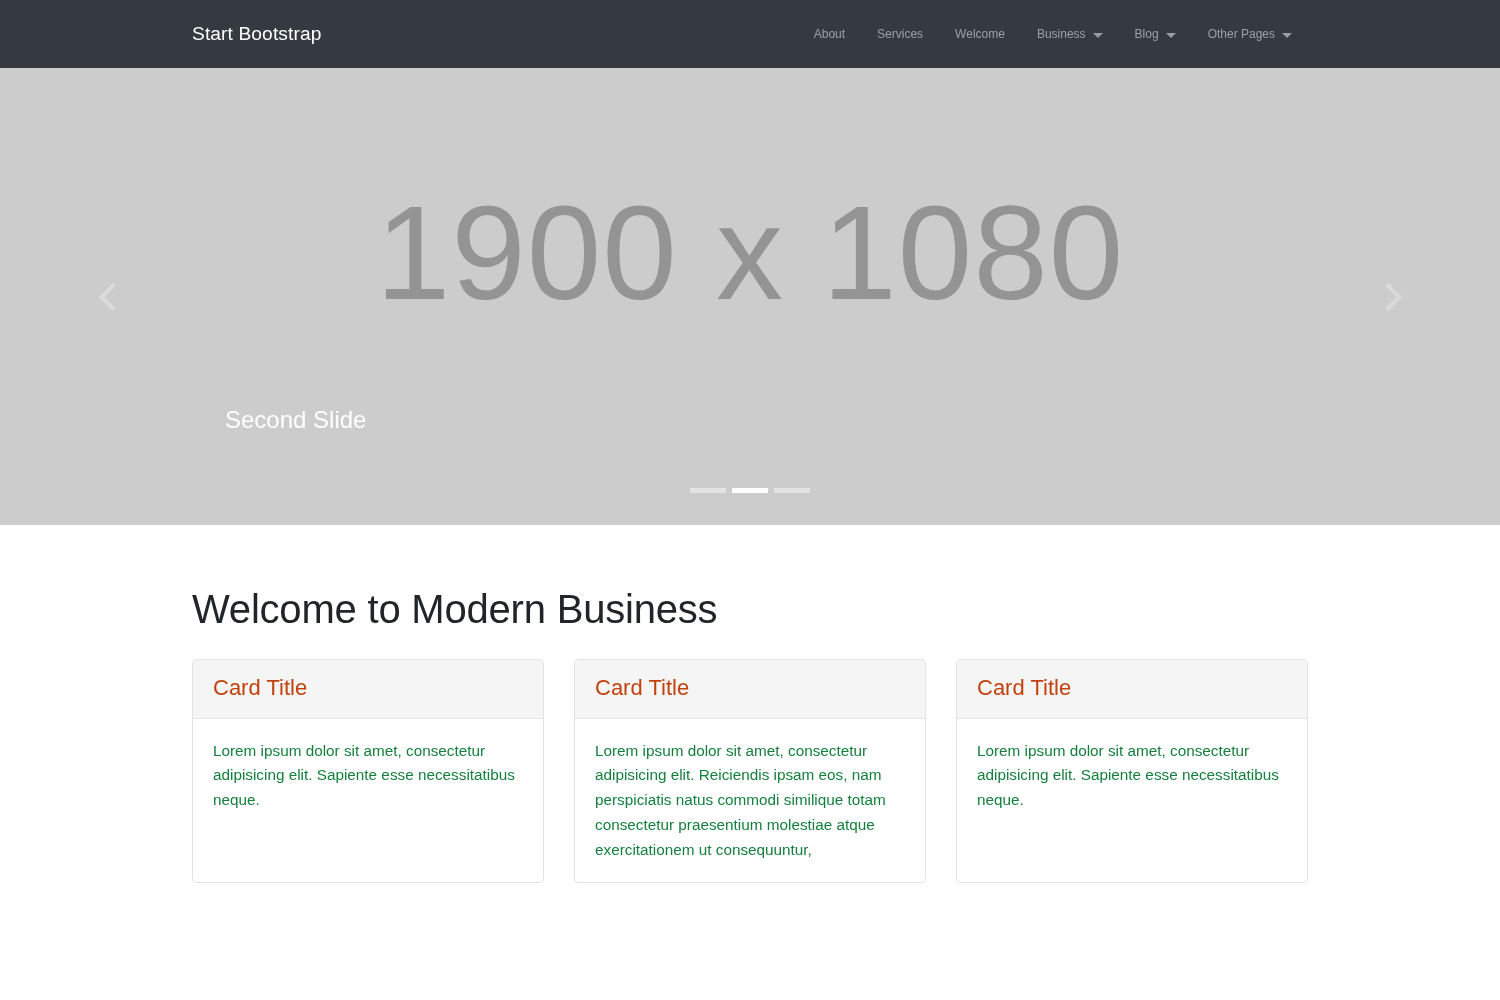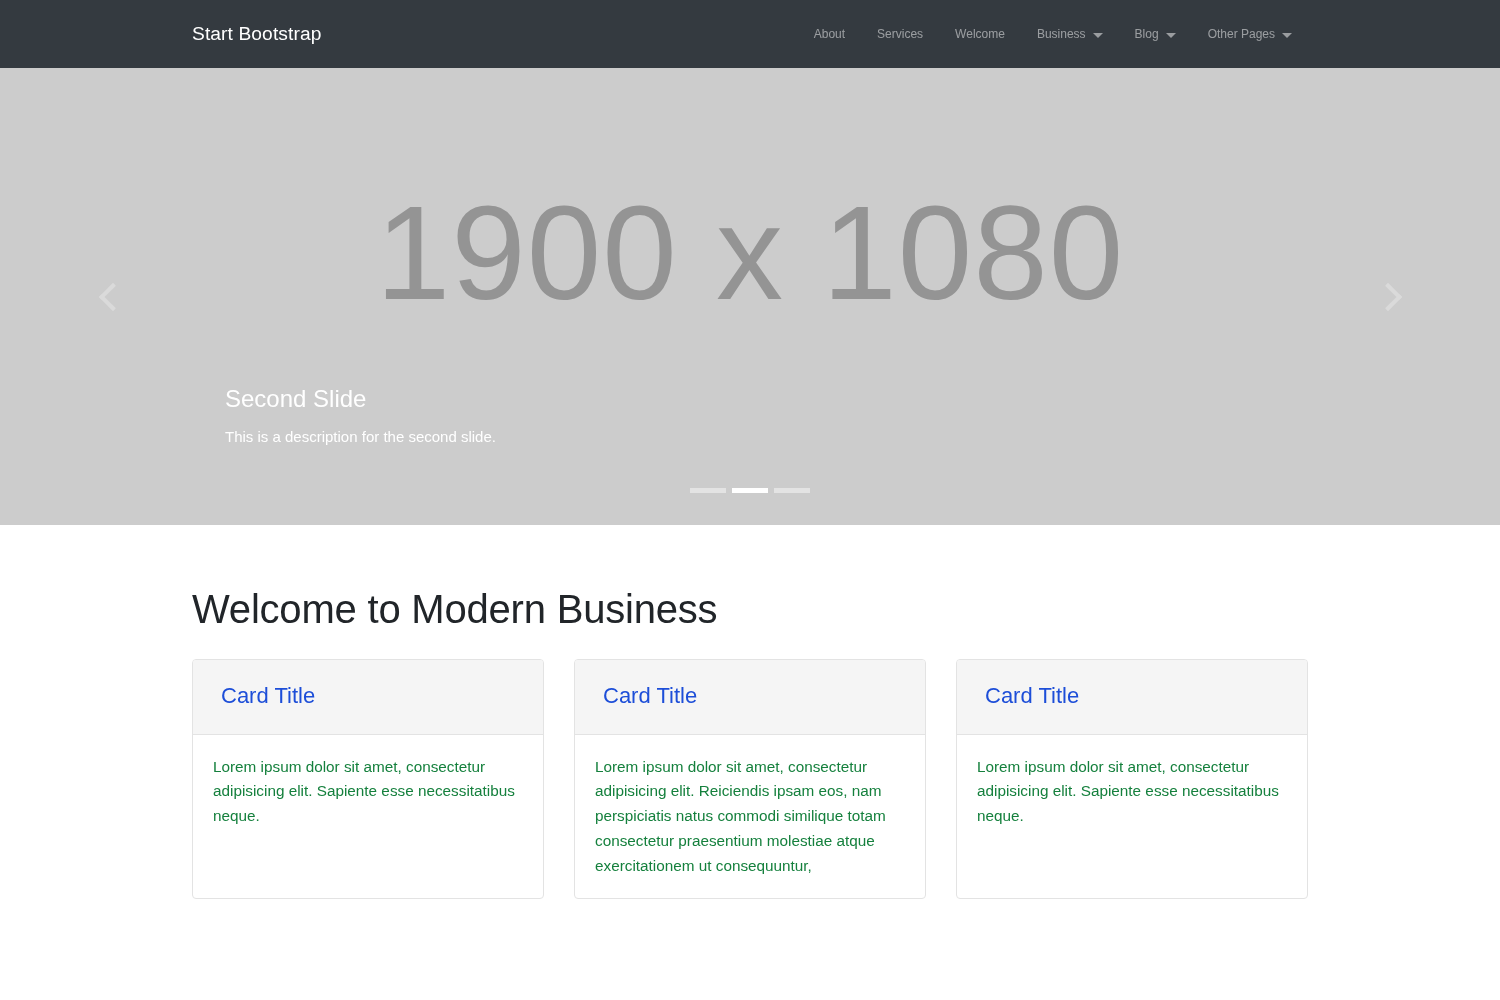--- a/index.html
+++ b/index.html
@@ -188,22 +188,22 @@
     overflow: hidden;
   }
   .card-header {
     background: #f5f5f5;
     border-bottom: 1px solid #e3e3e3;
     padding: 14px 20px 16px 20px;
   }
   .card-header-title {
     font-size: 22px;
     font-weight: 400;
-    color: #1d4ed8;
-    margin: 8px;
+    color: #c2410c;
+    margin: 0;
     line-height: 1.25;
   }
   .card-body {
     padding: 20px;
   }
   .card-text {
     font-size: 15.3px;
     line-height: 1.62;
     color: #15803d;
     margin: 0;
@@ -259,21 +259,20 @@
   <button class="carousel-control prev">
     <span class="chev left"></span>
   </button>
 
   <button class="carousel-control next">
     <span class="chev right"></span>
   </button>
 
   <div class="carousel-caption">
     <h5 class="caption-title">Second Slide</h5>
-    <p class="caption-text">This is a description for the second slide.</p>
   </div>
 
   <ol class="carousel-indicators">
     <li class="indicator"></li>
     <li class="indicator active"></li>
     <li class="indicator"></li>
   </ol>
 
 </section>
 

